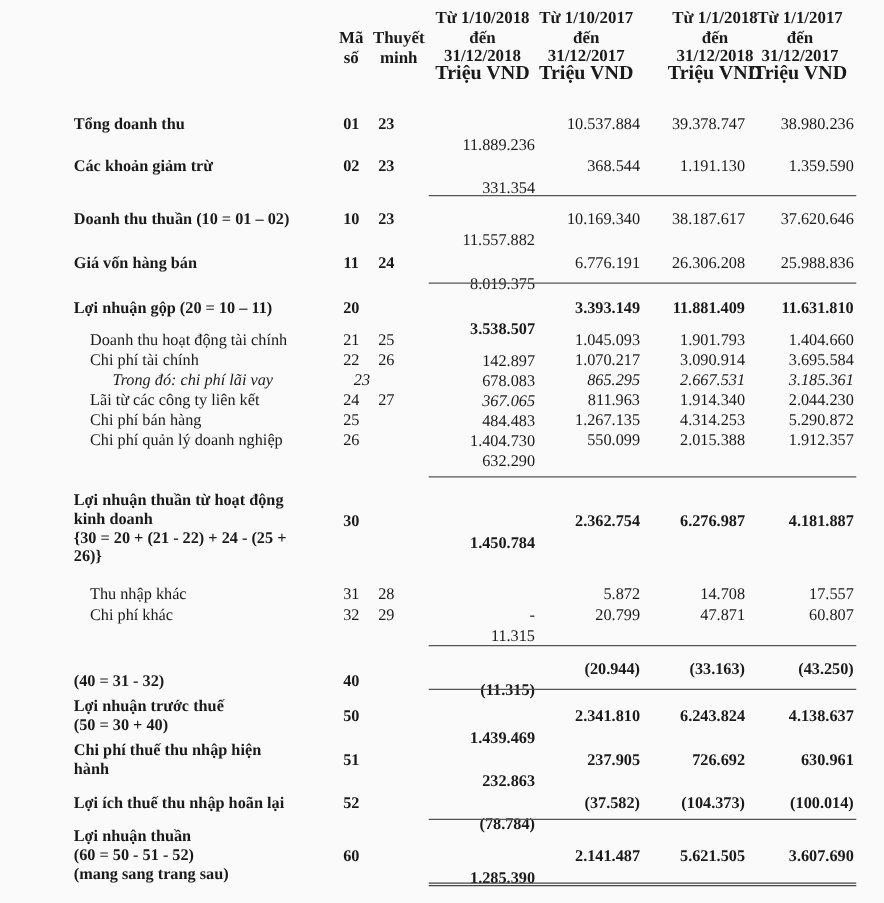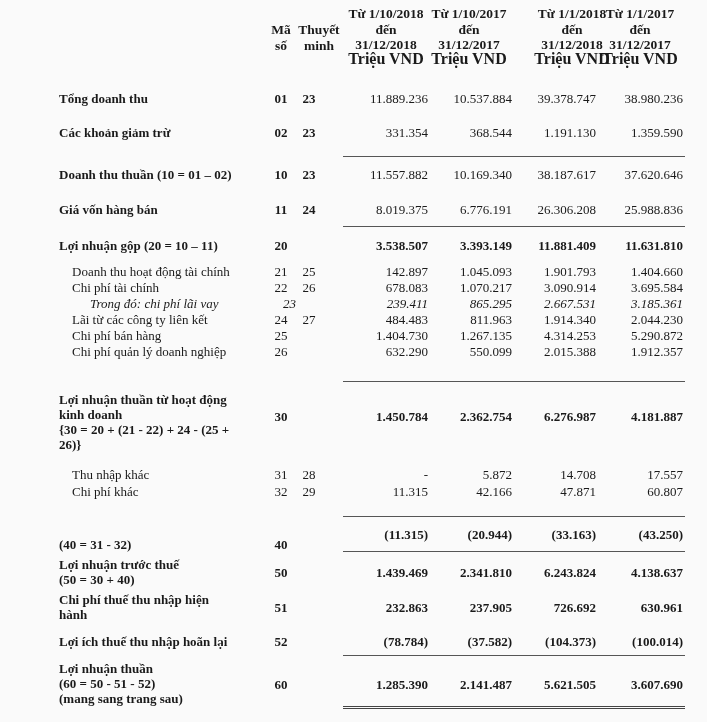--- a/index.html
+++ b/index.html
@@ -14,21 +14,21 @@
     font-size: 13.5px; line-height: 15.5px;
   }
   .hdr .unit { font-size: 16px; line-height: 12px; display: block; }
   .label { position: absolute; left: 59px; font-size: 13px; line-height: 15px; }
   .label.b { font-weight: bold; }
   .label.sub { left: 72px; font-weight: normal; }
   .label.it { left: 90px; font-style: italic; }
   .code { position: absolute; left: 266px; width: 30px; text-align: center; font-size: 13px; line-height: 15px; }
   .note { position: absolute; left: 294px; width: 30px; text-align: center; font-size: 13px; line-height: 15px; }
   .num { position: absolute; text-align: right; font-size: 13px; line-height: 15px; }
-  .c1 { left: 330px; width: 98px; }
+  .c1 { left: 330px; width: 98px; margin-top: 17px; }
   .c2 { left: 420px; width: 92px; }
   .c3 { left: 505px; width: 91px; }
   .c4 { left: 590px; width: 93px; }
   .b { font-weight: bold; }
   .it { font-style: italic; text-align: right; }
   .rule { position: absolute; left: 343px; width: 342px; height: 1px; background: #555; }
   .rule.dbl { height: 3px; background: transparent; border-top: 1px solid #444; border-bottom: 1px solid #444; box-sizing: border-box; }
 </style>
 </head>
 <body>
@@ -133,21 +133,21 @@
   <div class="code" style="top:280px">22</div>
   <div class="note" style="top:280px">26</div>
   <div class="num c1" style="top:280px">678.083</div>
   <div class="num c2" style="top:280px">1.070.217</div>
   <div class="num c3" style="top:280px">3.090.914</div>
   <div class="num c4" style="top:280px">3.695.584</div>
 </div>
 <div>
   <div class="label it" style="top:296px">Trong đó: chi phí lãi vay</div>
   <div class="code it" style="top:296px">23</div>
-  <div class="num c1 it" style="top:296px">239.411</div>
+  <div class="num c1 it" style="top:296px">367.065</div>
   <div class="num c2 it" style="top:296px">865.295</div>
   <div class="num c3 it" style="top:296px">2.667.531</div>
   <div class="num c4 it" style="top:296px">3.185.361</div>
 </div>
 <div>
   <div class="label sub" style="top:312px">Lãi từ các công ty liên kết</div>
   <div class="code" style="top:312px">24</div>
   <div class="note" style="top:312px">27</div>
   <div class="num c1" style="top:312px">484.483</div>
   <div class="num c2" style="top:312px">811.963</div>
@@ -194,21 +194,21 @@
   <div class="num c1" style="top:467px">-</div>
   <div class="num c2" style="top:467px">5.872</div>
   <div class="num c3" style="top:467px">14.708</div>
   <div class="num c4" style="top:467px">17.557</div>
 </div>
 <div>
   <div class="label sub" style="top:484px">Chi phí khác</div>
   <div class="code" style="top:484px">32</div>
   <div class="note" style="top:484px">29</div>
   <div class="num c1" style="top:484px">11.315</div>
-  <div class="num c2" style="top:484px">42.166</div>
+  <div class="num c2" style="top:484px">20.799</div>
   <div class="num c3" style="top:484px">47.871</div>
   <div class="num c4" style="top:484px">60.807</div>
 </div>
 
 <div class="rule" style="top:516px"></div>
 
 <div>
   <div class="label b" style="top:522px">
     <br>
     <span>(40 = 31 - 32)</span>

